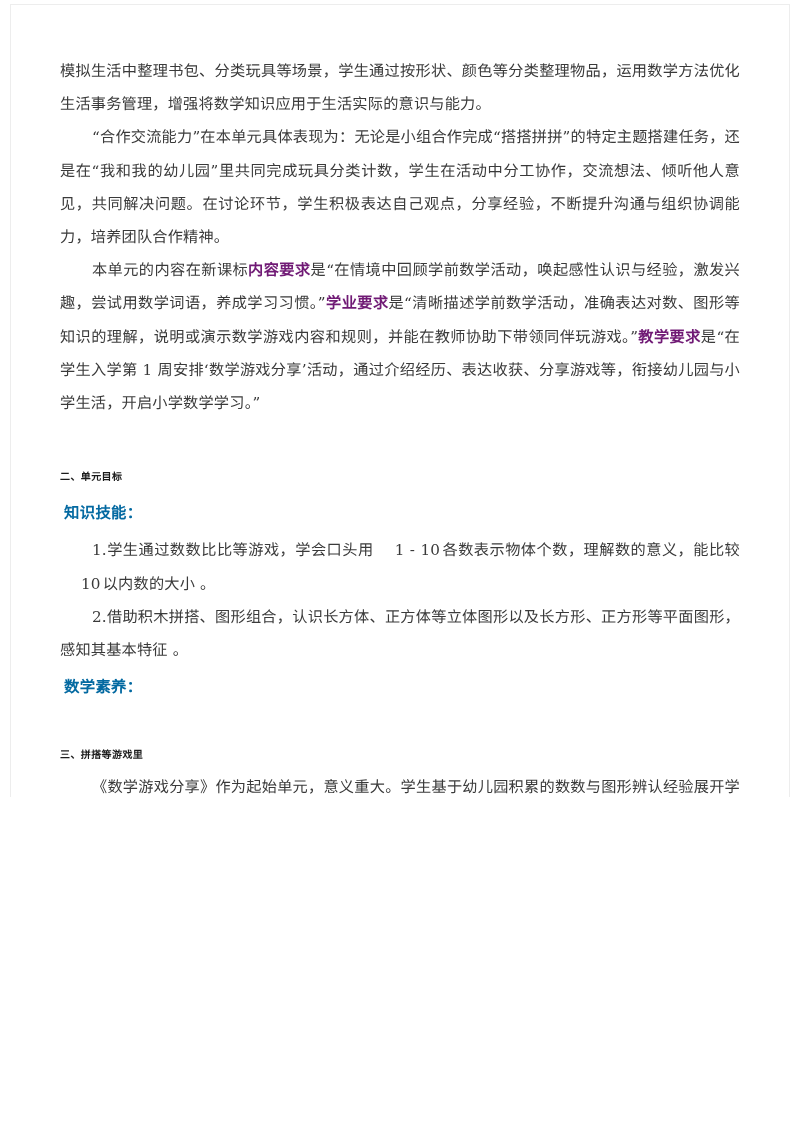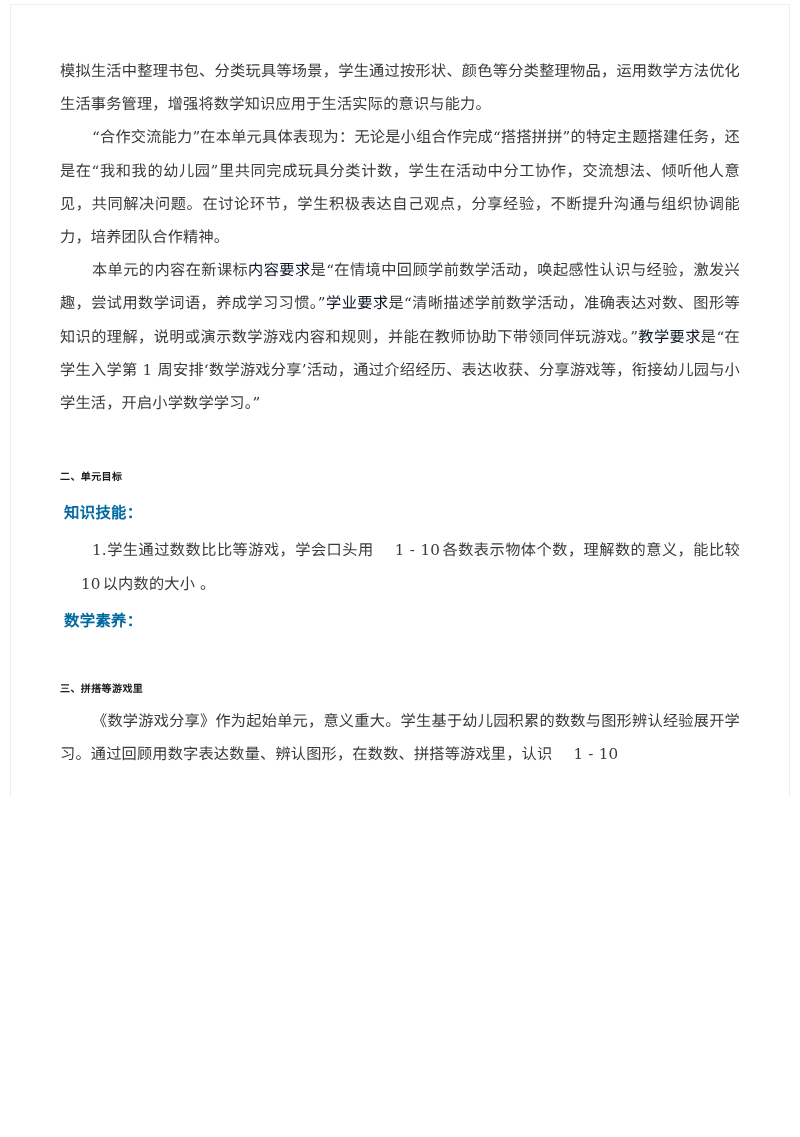--- a/index.html
+++ b/index.html
@@ -63,22 +63,22 @@
 
   .para.indent {
     text-indent: 32px;
   }
 
   .para.cont {
     text-indent: 0;
   }
 
   b, .bold {
-    font-weight: normal;
-    color: #0f172a;
+    font-weight: bold;
+    color: #701a75;
   }
 
   
   .num {
     font-family: "DejaVu Serif", "Liberation Serif", serif;
     padding: 0 2px;
     margin-left: 19px;
   }
 
   
@@ -139,20 +139,21 @@
     <div class="gap-lg"></div>
 
     <h2 class="section-heading">二、单元目标</h2>
 
     <h3 class="sub-heading">知识技能：</h3>
 
     <p class="para indent">
       <span>1.学生通过数数比比等游戏，学会口头用</span><span class="num">1 - 10</span><span>各数表示物体个数，理解数的意义，能比较</span><span class="num">10</span><span>以内数的大小 。</span>
     </p>
 
+    <p class="para indent">2.借助积木拼搭、图形组合，认识长方体、正方体等立体图形以及长方形、正方形等平面图形，感知其基本特征 。</p>
 
 
     <h3 class="sub-heading">数学素养：</h3>
 
 
     <div class="gap-md"></div>
 
     <h2 class="section-heading">三、拼搭等游戏里</h2>
 
     <p class="para indent">

